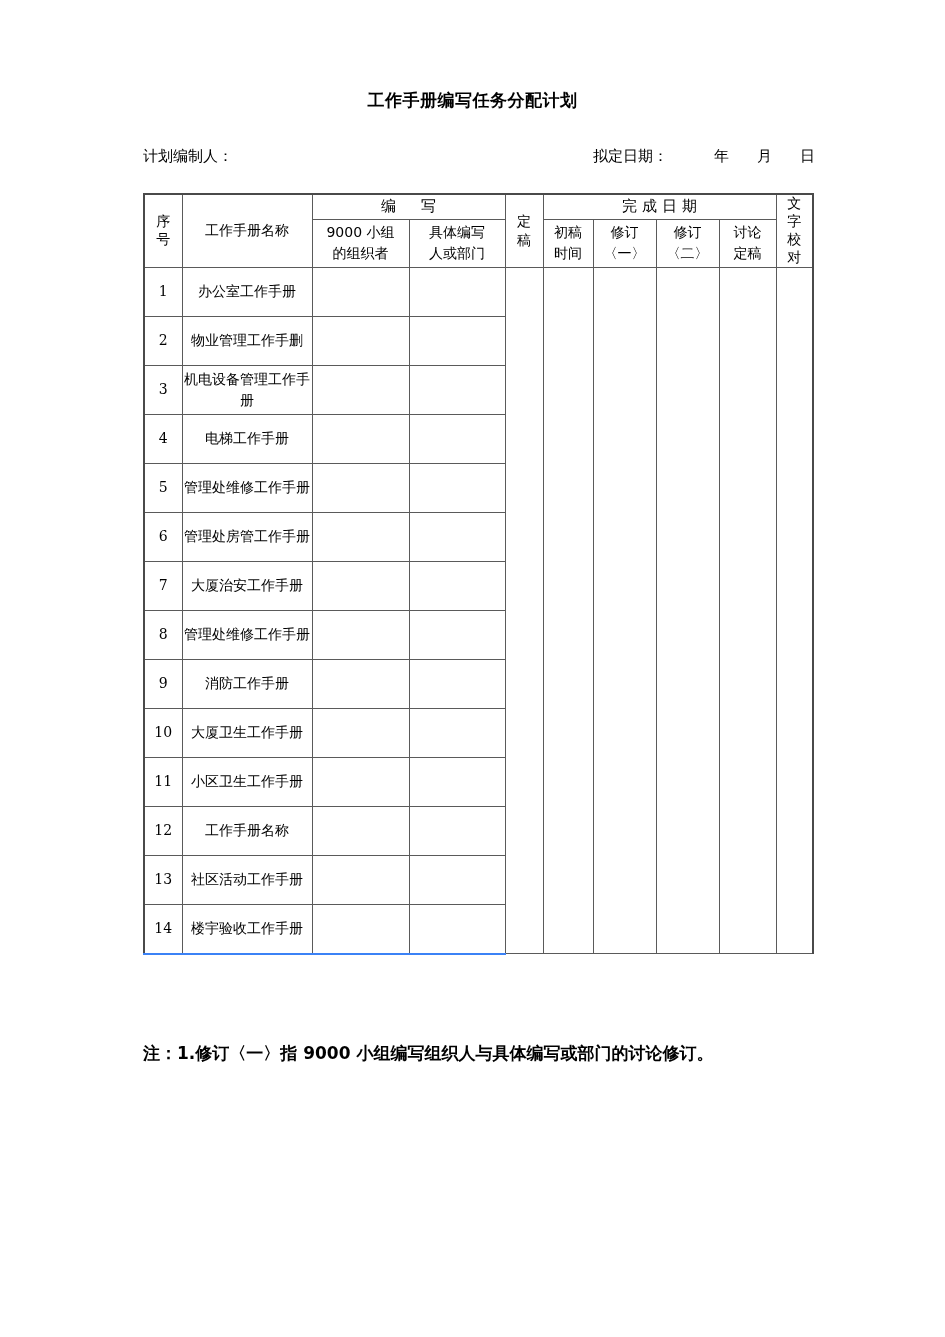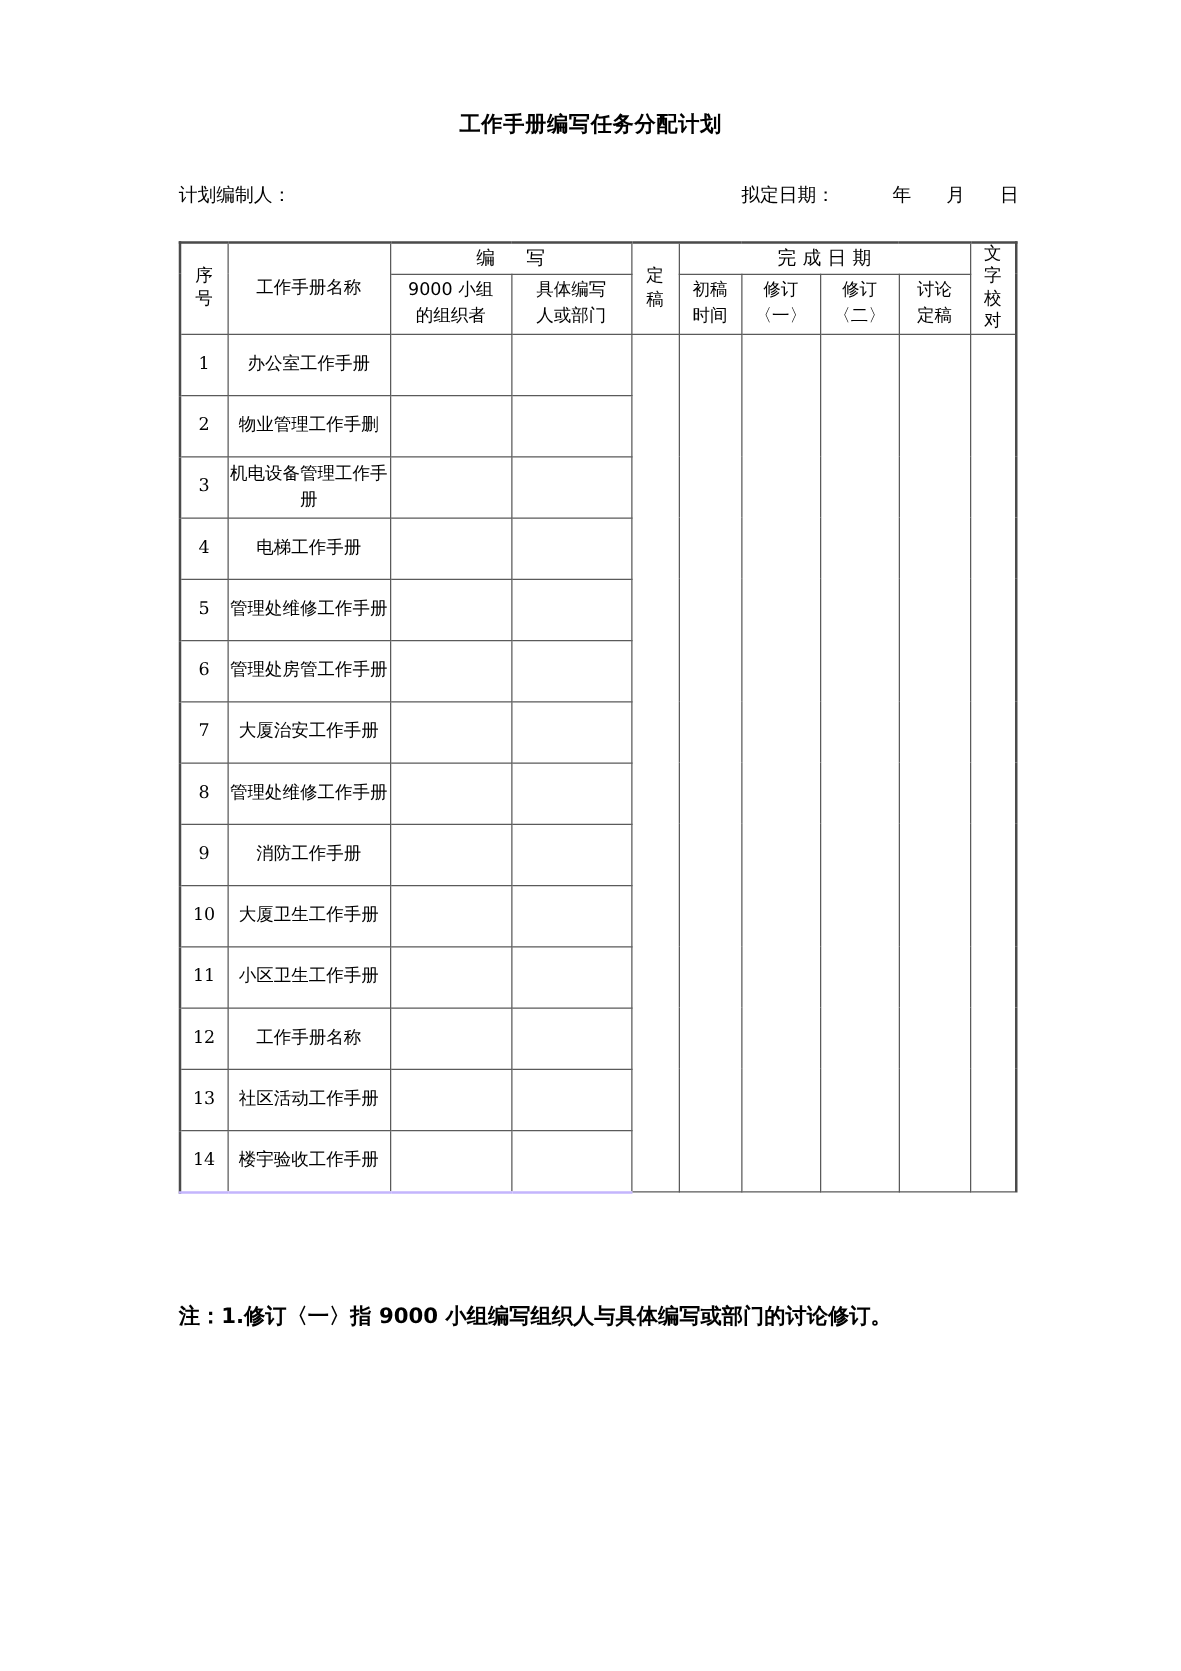--- a/index.html
+++ b/index.html
@@ -79,21 +79,21 @@
     padding: 0;
     text-align: center;
     vertical-align: middle;
     font-weight: normal;
     line-height: 21px;
     word-break: break-all;
   }
   table.plan .outer-top { border-top: 2px solid #4a4a4a; }
   table.plan .outer-left { border-left: 2px solid #4a4a4a; }
   table.plan .outer-right { border-right: 2px solid #4a4a4a; }
-  table.plan .outer-bottom { border-bottom: 2px solid #c4b5fd; }
+  table.plan .outer-bottom { border-bottom: 2px solid #3b82f6; }
 
   
   .vtext {
     display: block;
     line-height: 1.28;
     letter-spacing: 0;
   }
   .vtext span { display: block; }
 
   

